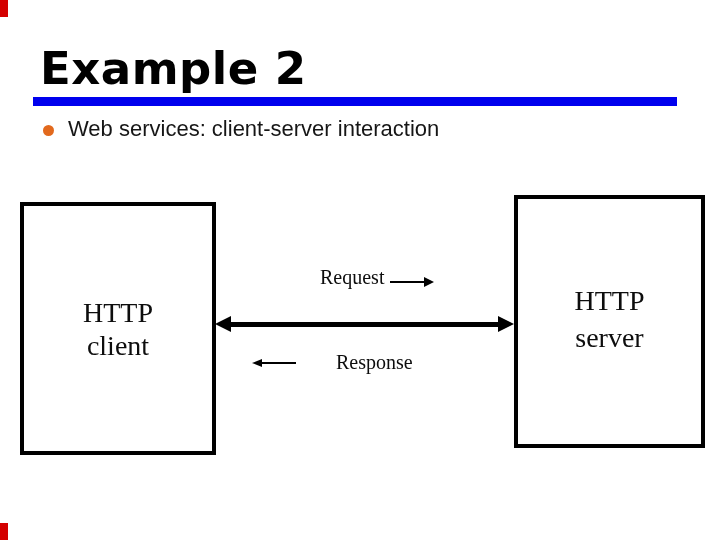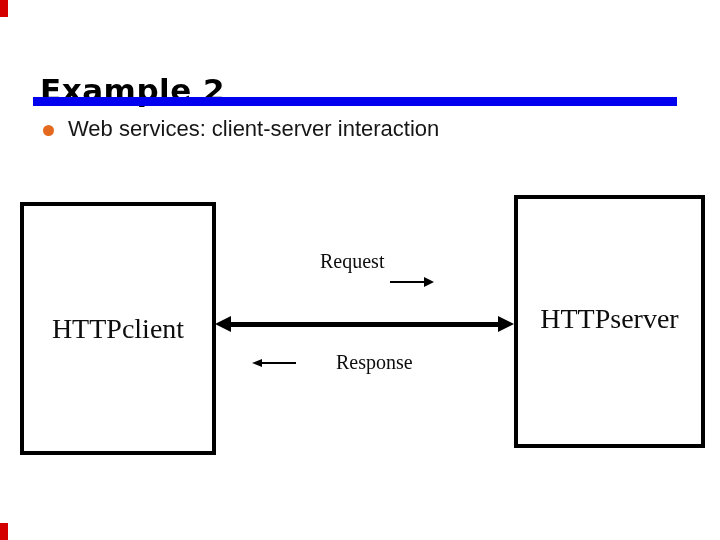--- a/index.html
+++ b/index.html
@@ -9,57 +9,57 @@
     background:#ffffff;
     overflow:hidden;
     font-family:"Liberation Sans", sans-serif;
   }
   
   .corner-marker{position:absolute;left:0;width:8px;height:17px;}
   #marker-top{top:0;}
   #marker-bottom{top:523px;}
   
   #title{
-    position:absolute;left:40px;top:70px;
+    position:absolute;left:40px;top:49px;
     font-family:"DejaVu Sans", sans-serif;
-    font-weight:bold;font-size:31px;line-height:40px;
+    font-weight:bold;font-size:45px;line-height:40px;
     color:#000;letter-spacing:0.5px;
   }
   #title-underline{
     position:absolute;left:33px;top:97px;
     width:644px;height:9px;
   }
   
   #bullet-dot{
     position:absolute;left:43px;top:125px;
     width:11px;height:11px;border-radius:50%;
   }
   #bullet-text{
     position:absolute;left:68px;top:112px;
     font-size:22px;line-height:34px;color:#161616;
   }
   
   .node-box{
     position:absolute;
     box-sizing:border-box;
     border:4px solid #000;background:#fff;
-    display:flex;flex-direction:row;
+    display:flex;flex-direction:column;
     align-items:center;justify-content:center;
     font-family:"Liberation Serif", serif;
     font-size:28px;color:#0d0d0d;
   }
   #client-box{left:20px;top:202px;width:196px;height:253px;line-height:33px;}
   #server-box{left:514px;top:195px;width:191px;height:253px;line-height:37px;padding-bottom:6px;}
   
   .arrow-label{
     position:absolute;
     font-family:"Liberation Serif", serif;
     font-size:20px;line-height:22px;color:#0d0d0d;
   }
-  #request-label{left:320px;top:250px;}
+  #request-label{left:320px;top:266px;}
   #response-label{left:320px;top:351px;margin-left:16px;}
   
   #request-arrow-line{position:absolute;left:390px;top:281px;width:34px;height:2px;background:#000;}
   #request-arrow-head{position:absolute;left:424px;top:277px;width:0;height:0;
     border-left:10px solid #000;border-top:5px solid transparent;border-bottom:5px solid transparent;}
   
   #response-arrow-head{position:absolute;left:252px;top:359px;width:0;height:0;
     border-right:10px solid #000;border-top:4px solid transparent;border-bottom:4px solid transparent;}
   #response-arrow-line{position:absolute;left:261px;top:362px;width:35px;height:2px;background:#000;}
   

